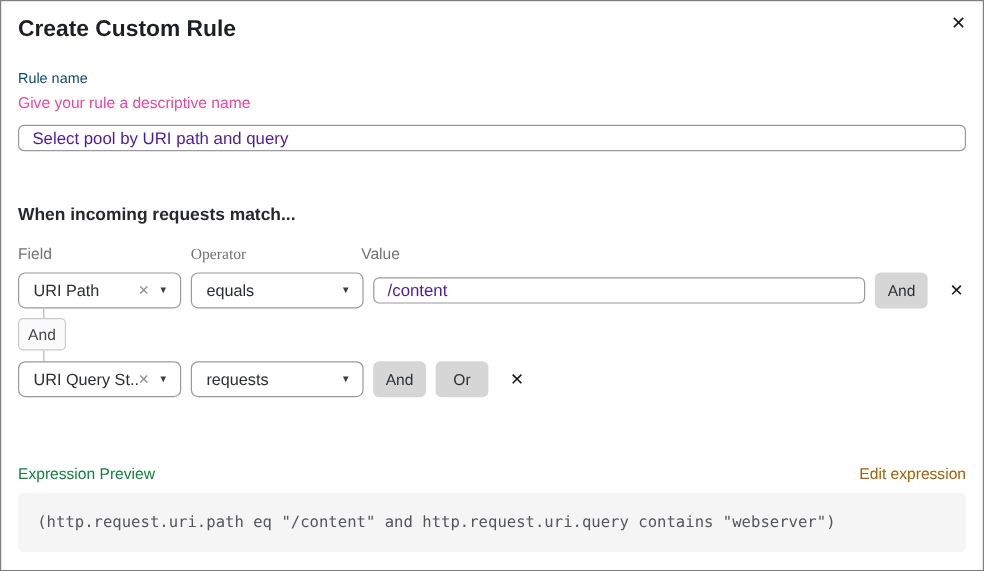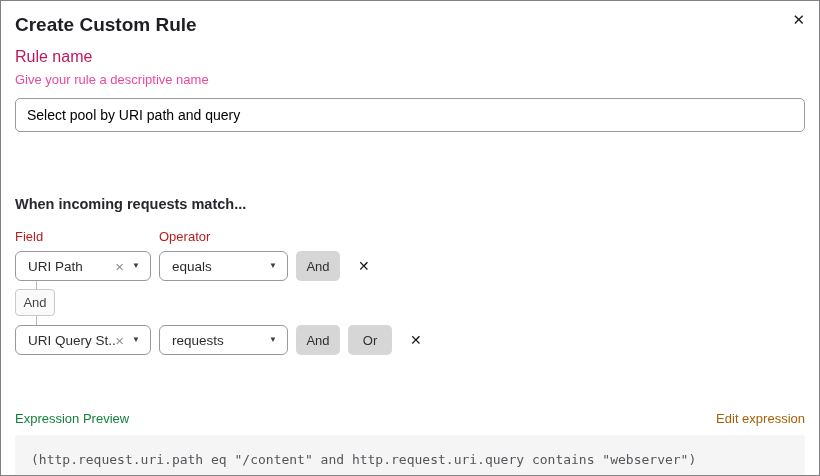--- a/index.html
+++ b/index.html
@@ -29,59 +29,59 @@
     top: 8px;
     right: 12px;
     font-size: 15px;
     font-weight: bold;
     color: #1b1c1e;
     cursor: pointer;
     line-height: 18px;
     padding: 2px;
   }
   .rule-label {
-    margin-top: 11px;
-    font-size: 16px;
-    color: #be185d;
+    margin-top: 21px;
+    font-size: 12px;
+    color: #0c4a6e;
   }
   .rule-helper {
     margin-top: 6px;
     font-size: 13px;
     color: #ec4899;
   }
   .text-input {
     border: 1px solid #989a9e;
     border-radius: 5px;
-    height: 34px;
+    height: 22px;
     font-size: 14px;
-    color: #000000;
+    color: #4c1d95;
     padding: 0 11px;
     font-family: "Liberation Sans", "DejaVu Sans", sans-serif;
     background: #fff;
     outline: none;
   }
   .rule-input {
     margin-top: 11px;
     width: 100%;
     display: block;
   }
   .match-heading {
-    margin-top: 64px;
+    margin-top: 45px;
     font-size: 14.5px;
     font-weight: bold;
     color: #26282c;
   }
   .col-labels {
     margin-top: 17px;
     display: flex;
     font-size: 13px;
-    color: #b91c1c;
+    color: #737373;
   }
   .col-labels .col-field { width: 144px; }
-  .col-labels .col-operator { width: 142px; }
+  .col-labels .col-operator { width: 142px; font-family: Liberation Serif, serif; }
   .col-labels .col-value { flex: 1; }
   .cond-row {
     display: flex;
     align-items: center;
     gap: 8px;
     height: 30px;
   }
   .row-1 { margin-top: 7px; }
   .select-box {
     border: 1px solid #98999d;
@@ -89,21 +89,21 @@
     height: 30px;
     display: flex;
     align-items: center;
     padding: 0 10px 0 12px;
     font-size: 13.5px;
     color: #2b2d31;
     background: #fff;
     cursor: pointer;
   }
   .select-field { width: 136px; align-items: center; }
-  .select-operator { width: 129px; }
+  .select-operator { width: 144px; }
   .select-box .lbl { flex: 1; white-space: nowrap; overflow: hidden; }
   .clear-x {
     color: #8e9096;
     font-size: 15px;
     margin-right: 8px;
     line-height: 1;
     cursor: pointer;
   }
   .caret {
     font-size: 8px;
@@ -191,32 +191,34 @@
 
   <div class="rule-label">Rule name</div>
   <div class="rule-helper">Give your rule a descriptive name</div>
   <input class="text-input rule-input" type="text" value="Select pool by URI path and query" style="">
 
   <div class="match-heading">When incoming requests match...</div>
 
   <div class="col-labels">
     <span class="col-field">Field</span>
     <span class="col-operator">Operator</span>
+    <span class="col-value">Value</span>
   </div>
 
   <div class="cond-row row-1">
     <div class="select-box select-field">
       <span class="lbl">URI Path</span>
       <span class="clear-x">×</span>
       <span class="caret">▼</span>
     </div>
     <div class="select-box select-operator">
       <span class="lbl">equals</span>
       <span class="caret">▼</span>
     </div>
+    <input class="text-input value-input" type="text" value="/content" style="">
     <button class="conj-btn">And</button>
     <span class="row-del">✕</span>
   </div>
 
   <div class="connector">
     <div class="conn-line top"></div>
     <div class="conn-box">And</div>
     <div class="conn-line bottom"></div>
   </div>
 

